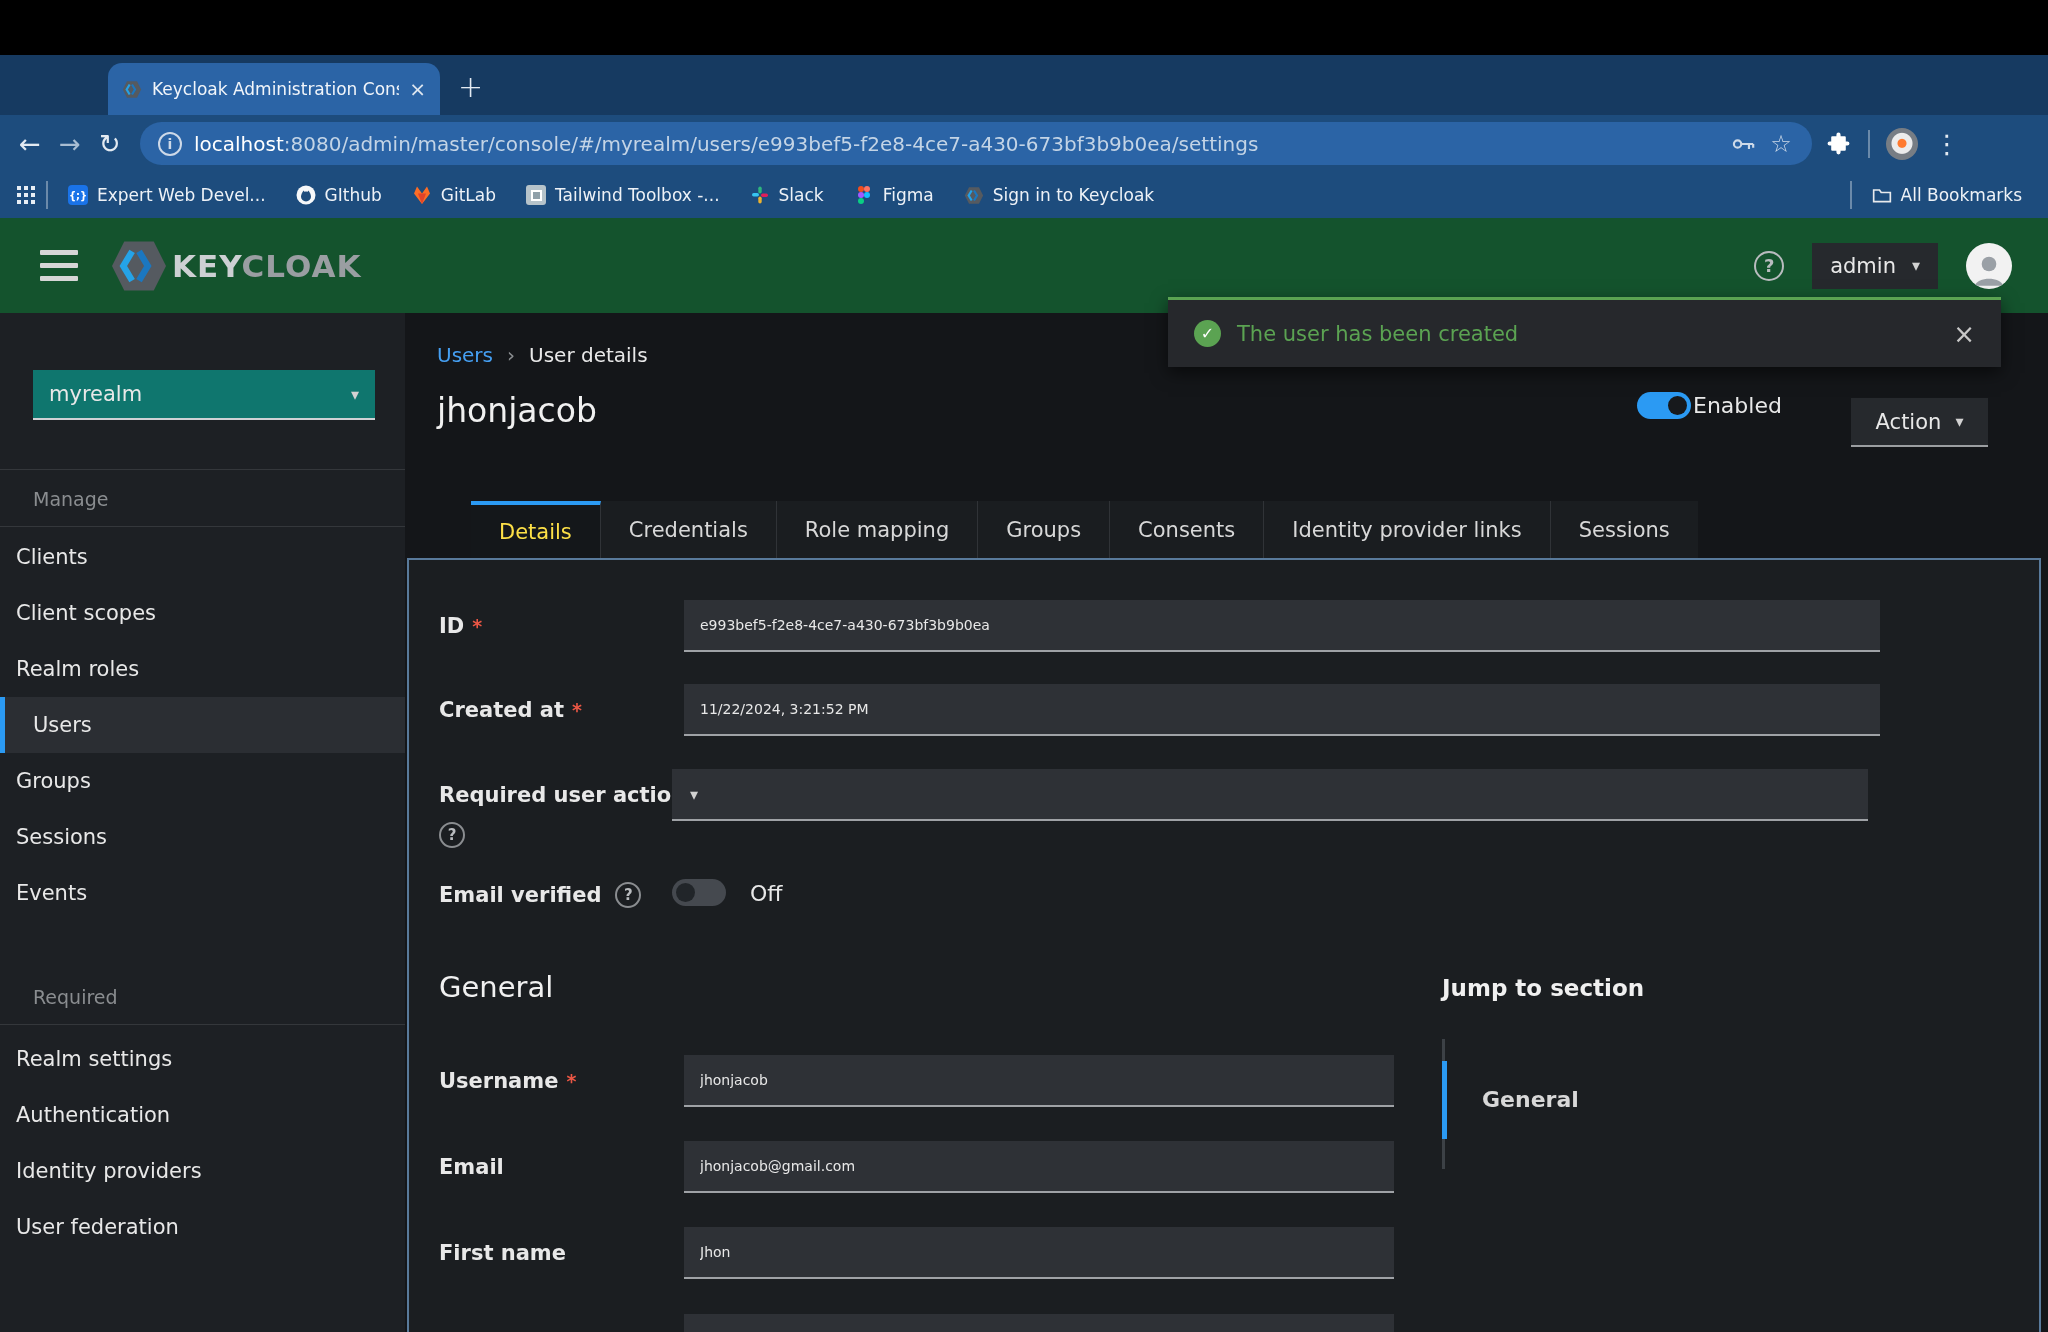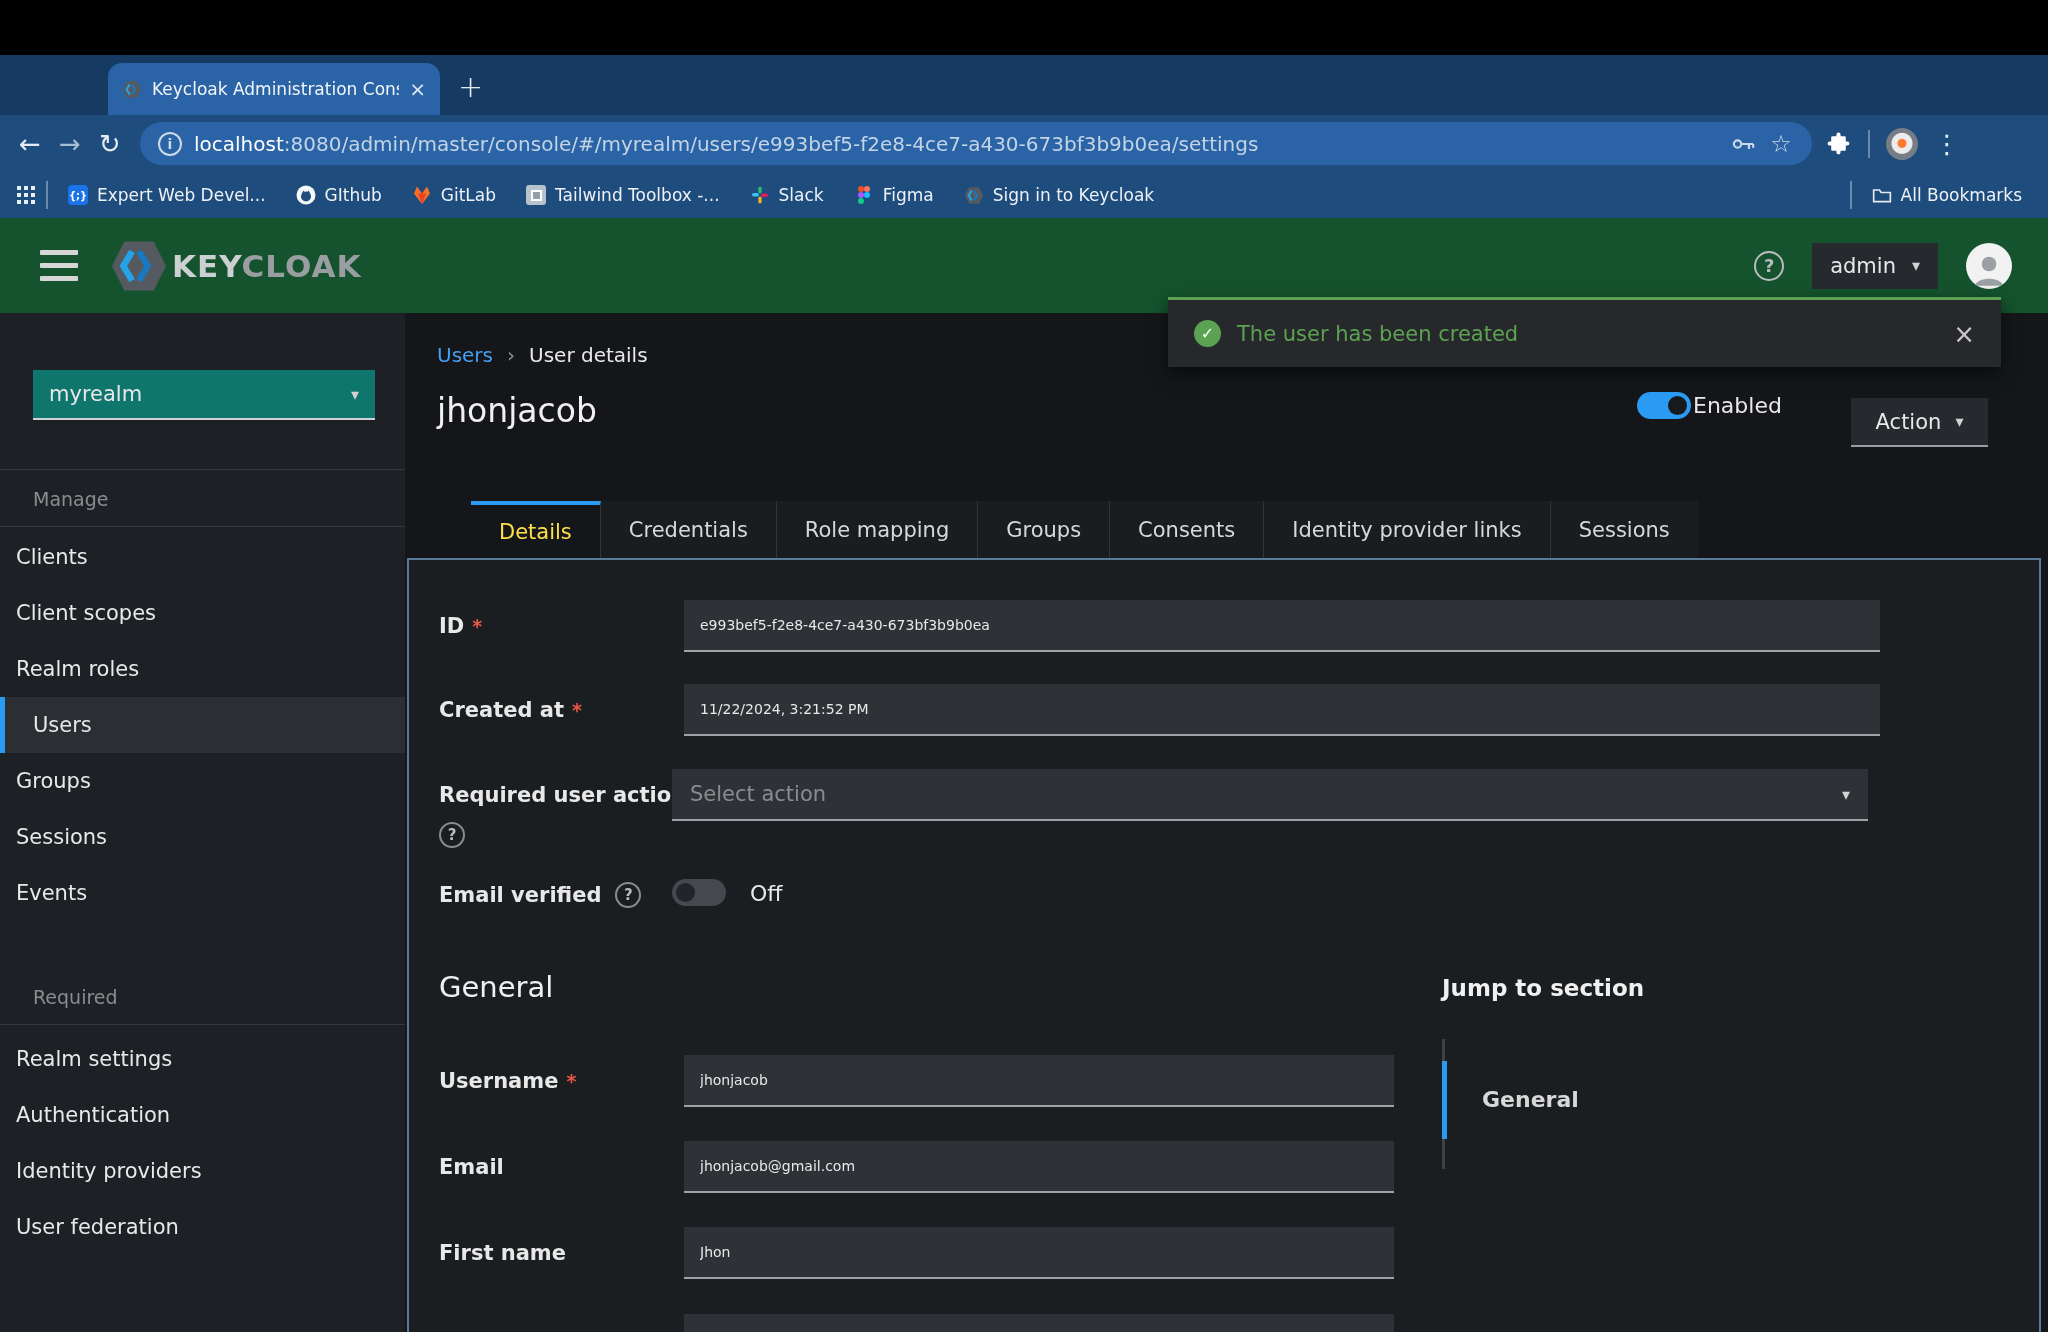--- a/index.html
+++ b/index.html
@@ -378,21 +378,20 @@
       <div class="flabel" style="top:138px">
         <span>Created at</span><span class="req">*</span>
       </div>
       <input class="finput wide" style="top: 124px;" readonly="" value="11/22/2024, 3:21:52 PM">
 
       <div class="flabel" style="top:223px">
         <span>Required user actions</span>
       </div>
       <span class="help-sm" style="position:absolute;left:30px;top:262px">?</span>
       <div class="fselect" style="top:209px">
-        <span class="ph">Select action</span>
         <span class="caret">▾</span>
       </div>
 
       <div class="flabel" style="top:322px;display:flex;align-items:center;gap:14px">
         <span>Email verified</span>
         <span class="help-sm">?</span>
       </div>
       <div class="ev-row" style="top:319px">
         <span class="switch off">
             <span class="knob"></span>

